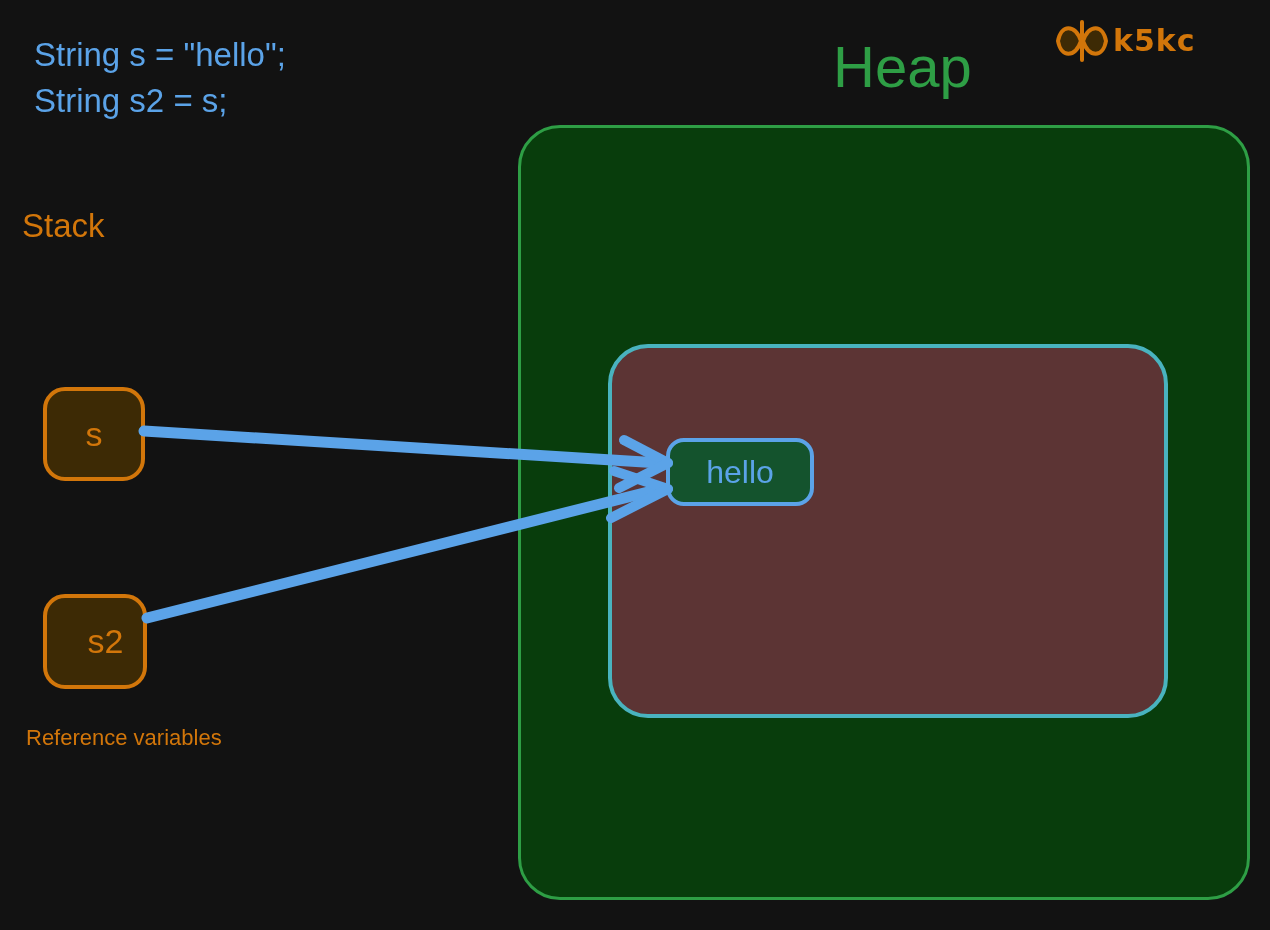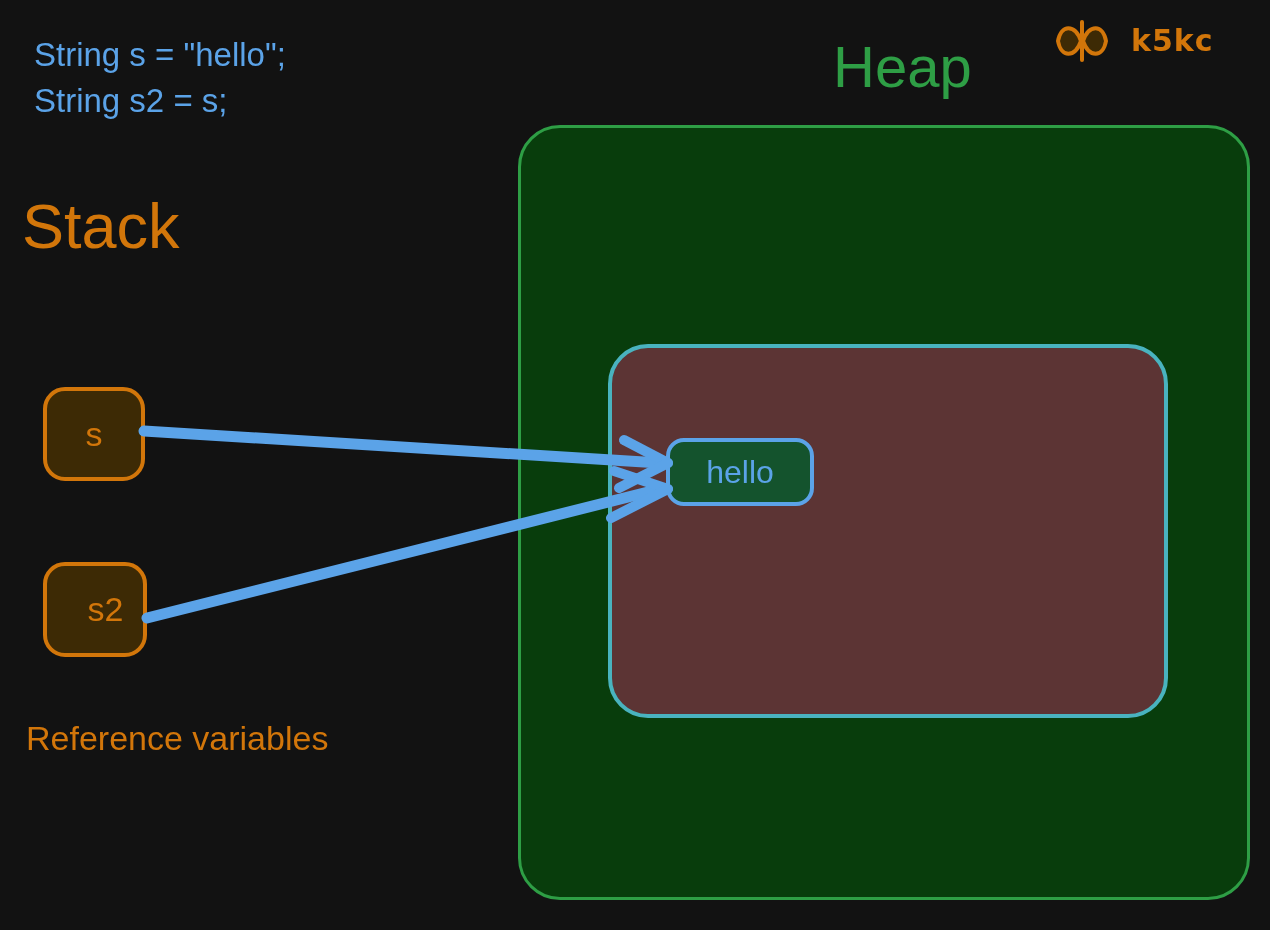--- a/index.html
+++ b/index.html
@@ -26,44 +26,44 @@
     line-height: 46px;
     white-space: pre;
     letter-spacing: 0px;
   }
 
   
   #stack-label {
     left: 22px;
     top: 198px;
     color: #d2760a;
-    font-size: 63px;
+    font-size: 33px;
     line-height: 56px;
   }
   #reference-variables-label {
     left: 26px;
     top: 716px;
     color: #d2760a;
-    font-size: 34px;
+    font-size: 22px;
     line-height: 44px;
   }
 
   .var-box {
     border: 4px solid #d2760a;
     background: #3d2a05;
     border-radius: 22px;
     display: flex;
     align-items: center;
     justify-content: center;
     color: #d2760a;
     font-size: 34px;
     box-sizing: border-box;
   }
   #var-box-s { left: 43px; top: 387px; width: 102px; height: 94px; }
-  #var-box-s2 { left: 43px; top: 562px; width: 104px; height: 95px; padding-left: 21px; }
+  #var-box-s2 { left: 43px; top: 594px; width: 104px; height: 95px; padding-left: 21px; }
 
   
   #heap-label {
     left: 833px;
     top: 36px;
     color: #2e9e45;
     font-size: 58px;
     line-height: 62px;
   }
   #heap-container {
@@ -115,21 +115,21 @@
     width: 1270px; height: 930px;
     pointer-events: none;
   }
 
   
   #watermark {
     left: 1055px;
     top: 20px;
     display: flex;
     align-items: center;
-    gap: 22px;
+    gap: 4px;
   }
   #watermark-text {
     color: #d2760a;
     font-size: 30px;
     font-weight: bold;
     font-family: "DejaVu Sans", sans-serif;
     letter-spacing: 1px;
     line-height: 30px;
   }
 </style>

